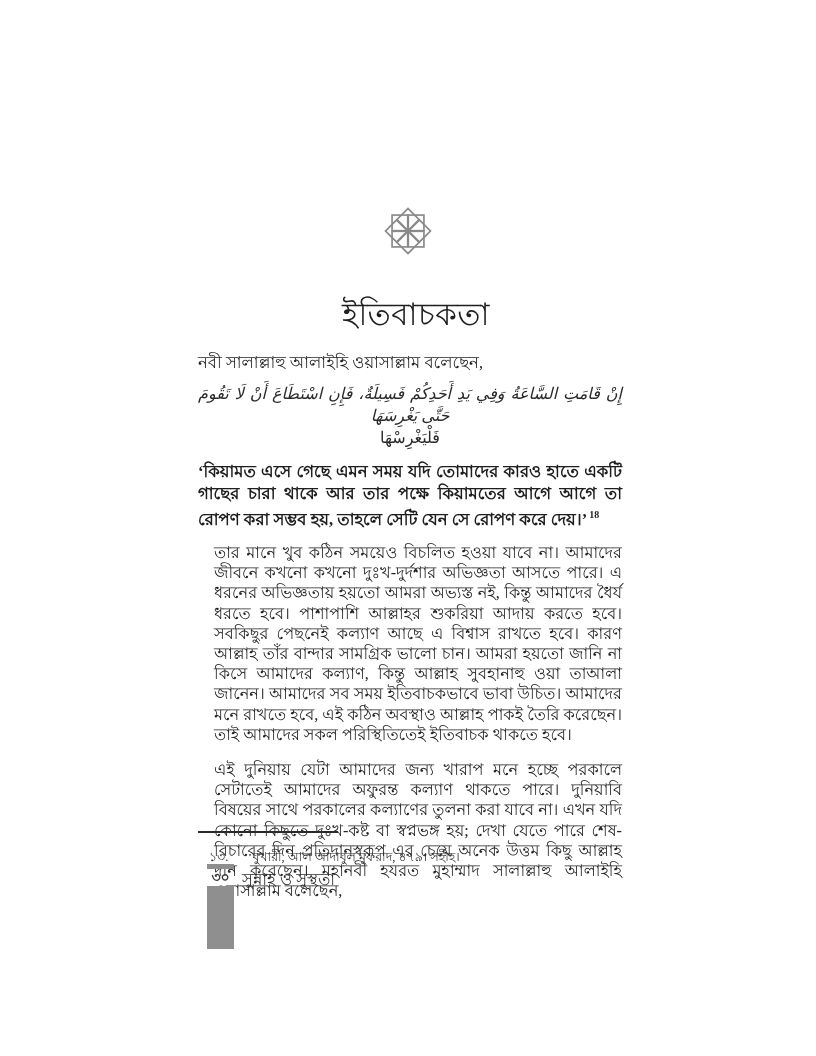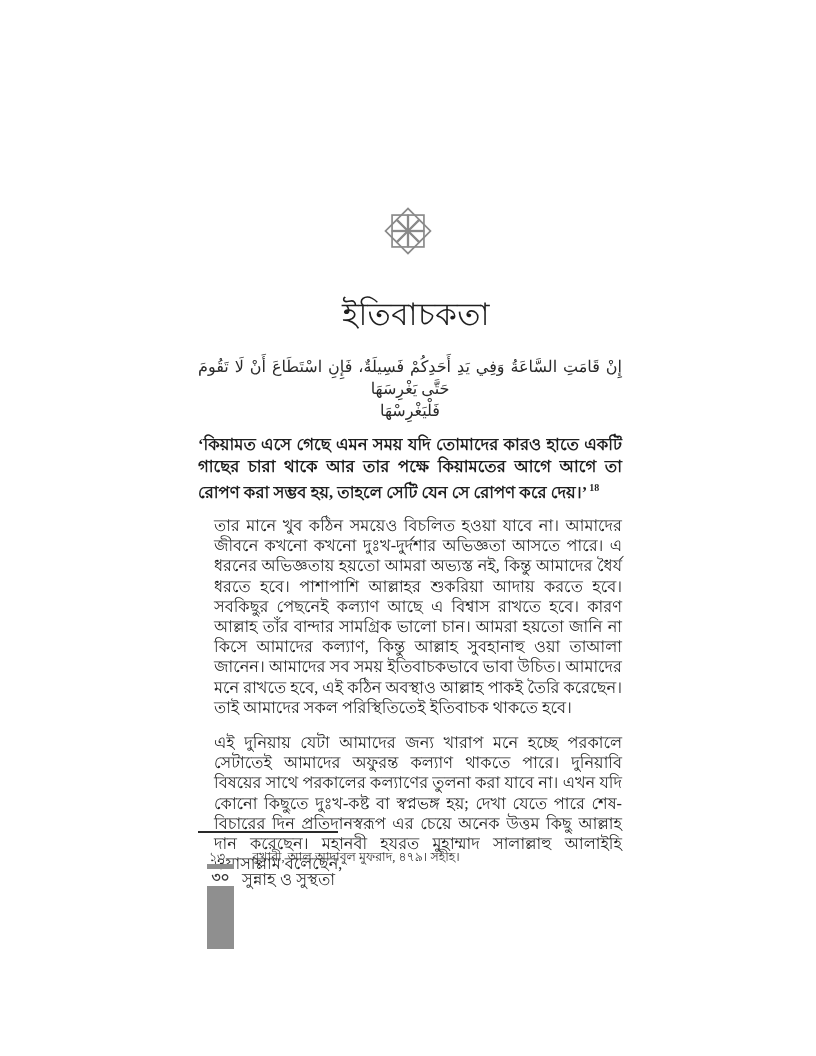--- a/index.html
+++ b/index.html
@@ -52,20 +52,21 @@
     direction: rtl;
     text-align: center;
     font-size: 16px;
     line-height: 22px;
     margin: 4px 0 12px 0;
     color: #2a2a2a;
   }
   .arabic-quote .arabic-line-1 {
     text-align: justify;
     text-align-last: center;
+    font-style: italic;
   }
   .hadith-translation {
     margin: 0 0 13px 0;
     font-weight: 700;
     font-size: 16.5px;
     line-height: 21.5px;
     text-align: justify;
     color: #1e1e1e;
   }
   .hadith-translation sup {
@@ -158,20 +159,21 @@
       <rect x="24.3" y="24.3" width="15" height="15"></rect>
       <rect x="8.7" y="24.3" width="15" height="15"></rect>
       <rect x="8.7" y="8.7" width="15" height="15"></rect>
     </svg>
   </div>
 
   <h1 class="chapter-title">ইতিবাচকতা</h1>
 
   <div class="body-column">
 
+    <p class="intro-line">নবী সালাল্লাহু আলাইহি ওয়াসাল্লাম বলেছেন,</p>
 
     <div class="arabic-quote">
       <div class="arabic-line-1">إِنْ قَامَتِ السَّاعَةُ وَفِي يَدِ أَحَدِكُمْ فَسِيلَةٌ، فَإِنِ اسْتَطَاعَ أَنْ لَا تَقُومَ حَتَّى يَغْرِسَهَا</div>
       <div class="arabic-line-2">فَلْيَغْرِسْهَا</div>
     </div>
 
     <p class="hadith-translation"><span>‘কিয়ামত এসে গেছে এমন সময় যদি তোমাদের কারও হাতে একটি গাছের চারা থাকে আর তার পক্ষে কিয়ামতের আগে আগে তা রোপণ করা সম্ভব হয়, তাহলে সেটি যেন সে রোপণ করে দেয়।’</span><sup>18</sup></p>
 
     <p class="body-paragraph">তার মানে খুব কঠিন সময়েও বিচলিত হওয়া যাবে না। আমাদের জীবনে কখনো কখনো দুঃখ-দুর্দশার অভিজ্ঞতা আসতে পারে। এ ধরনের অভিজ্ঞতায় হয়তো আমরা অভ্যস্ত নই, কিন্তু আমাদের ধৈর্য ধরতে হবে। পাশাপাশি আল্লাহর শুকরিয়া আদায় করতে হবে। সবকিছুর পেছনেই কল্যাণ আছে এ বিশ্বাস রাখতে হবে। কারণ আল্লাহ তাঁর বান্দার সামগ্রিক ভালো চান। আমরা হয়তো জানি না কিসে আমাদের কল্যাণ, কিন্তু আল্লাহ সুবহানাহু ওয়া তাআলা জানেন। আমাদের সব সময় ইতিবাচকভাবে ভাবা উচিত। আমাদের মনে রাখতে হবে, এই কঠিন অবস্থাও আল্লাহ পাকই তৈরি করেছেন। তাই আমাদের সকল পরিস্থিতিতেই ইতিবাচক থাকতে হবে।</p>
 

